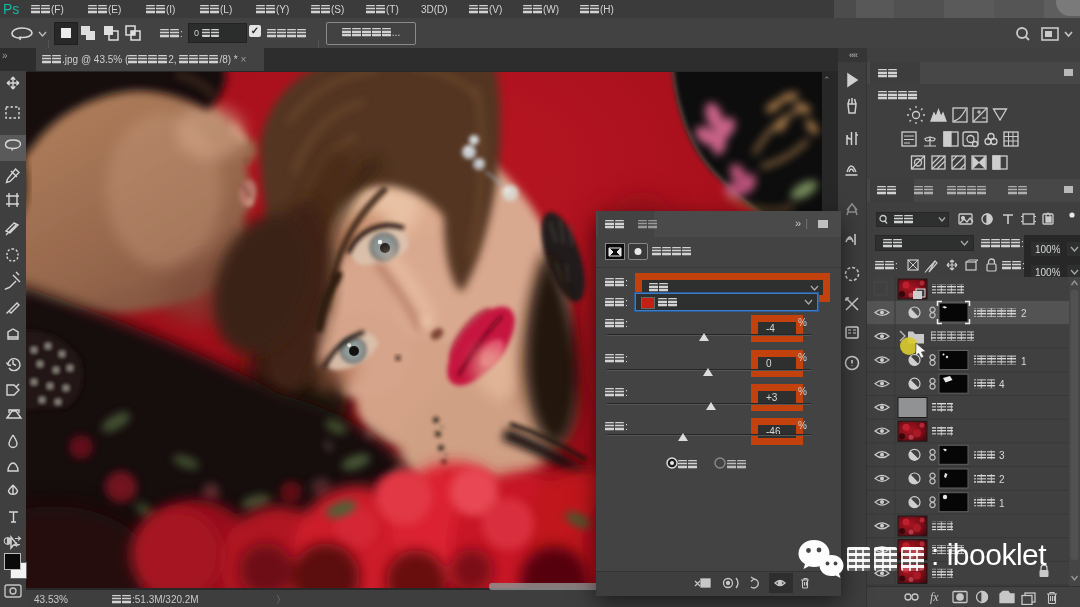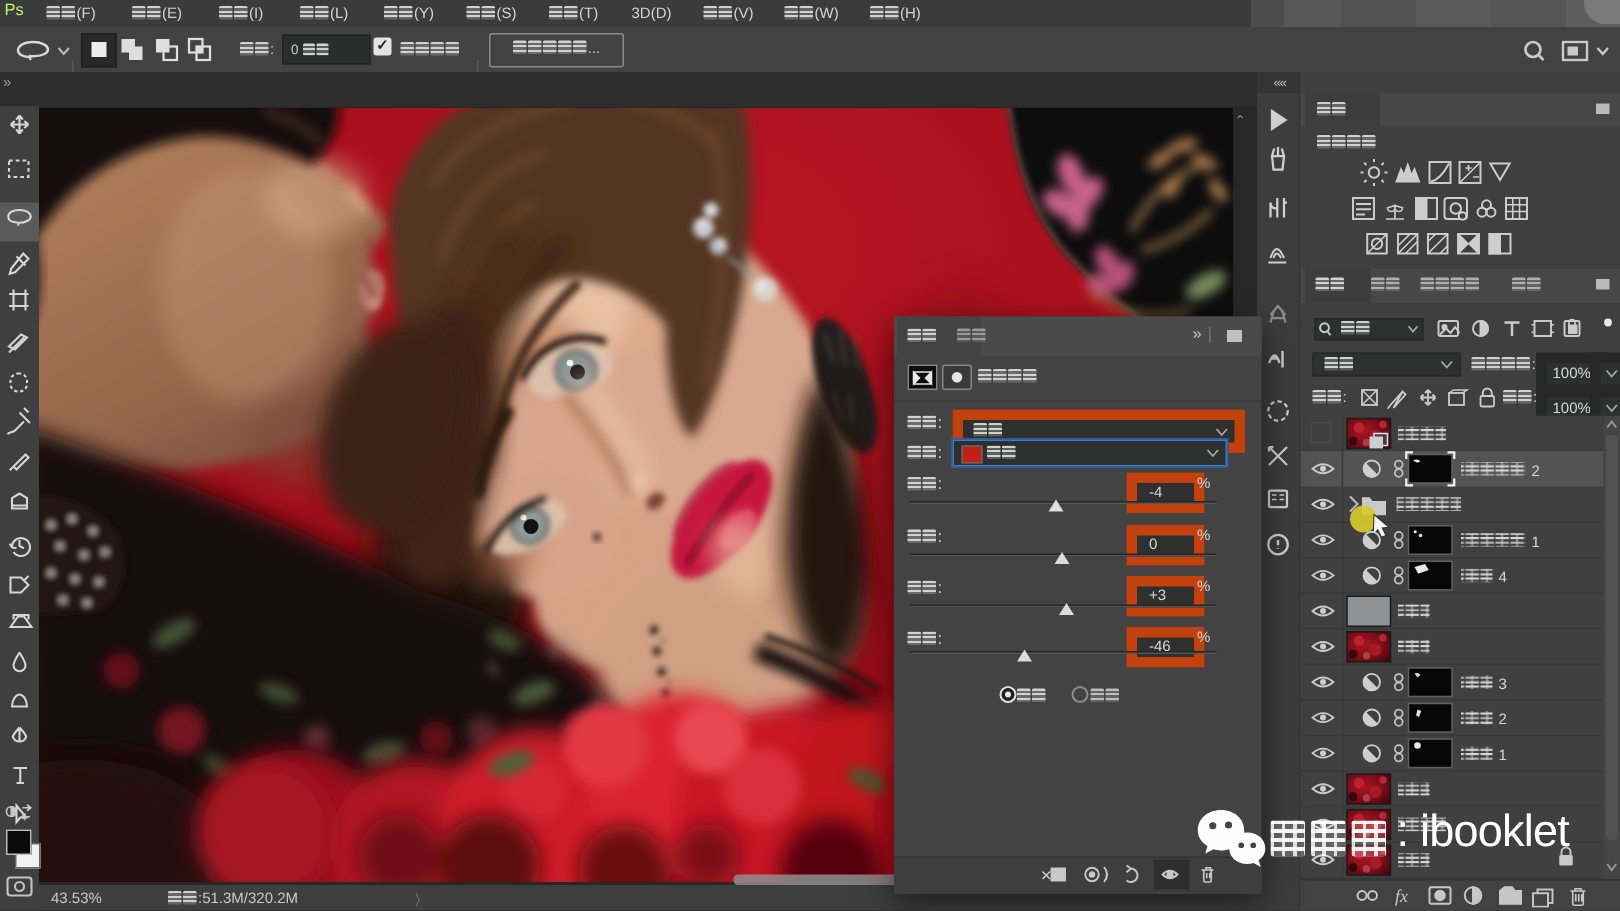--- a/index.html
+++ b/index.html
@@ -11,21 +11,21 @@
 b.zw{display:inline-block;width:23px;height:24px;margin-right:4px;border-radius:2px;vertical-align:top;
  background:repeating-linear-gradient(180deg,rgba(255,255,255,.95) 0 2.6px,rgba(255,255,255,.2) 2.6px 6px),
  repeating-linear-gradient(90deg,rgba(255,255,255,.8) 0 2.4px,rgba(255,255,255,0) 2.4px 7.5px)}
 .txt{color:#d4d4d4;font-size:10px;white-space:nowrap}
 
 #menubar{left:0;top:0;width:1080px;height:18px;background:#3b3b3b}
 #menubar .mi{position:absolute;top:4px;height:10px}
 #mbright{left:834px;top:0;width:246px;height:18px;
  background:linear-gradient(90deg,#4c4c4c 0 22px,#585858 22px 60px,#515151 60px 110px,#5a5a5a 110px 160px,#555 160px 210px,#5e5e5e 210px)}
 #mbblob{left:1056px;top:0;width:24px;height:16px;background:#7a7a7a;border-bottom-left-radius:14px}
-#pslogo{left:3px;top:1px;width:22px;height:16px;color:#bef264;font-weight:normal;font-size:11px;letter-spacing:0}
+#pslogo{left:3px;top:1px;width:22px;height:16px;color:#14b8a6;font-weight:normal;font-size:14px;letter-spacing:0}
 
 #optbar{left:0;top:18px;width:1080px;height:30px;background:#424242;border-bottom:1px solid #2a2a2a}
 .modebtn{position:absolute;top:5px;width:26px;height:20px}
 #feainp{position:absolute;left:188px;top:5px;width:52px;height:18px;background:#2b2d2d;border:1px solid #222;
  color:#ccc;font-size:9px;line-height:18px;padding-left:5px}
 #aabox{position:absolute;left:249px;top:7px;width:12px;height:12px;background:#e4e4e4;border-radius:2px;
  color:#222;font-size:10px;line-height:12px;text-align:center;font-weight:bold}
 #smbtn{position:absolute;left:326px;top:4px;width:88px;height:21px;border:1px solid #8a8a8a;border-radius:2px;
  text-align:center;line-height:20px}
 
@@ -99,20 +99,21 @@
  <svg class="abs" style="left:1014px;top:7px" width="60" height="18" viewBox="0 0 60 18">
   <circle cx="8" cy="8" r="5" fill="none" stroke="#c9c9c9" stroke-width="1.8"></circle>
       <line x1="11.5" y1="11.5" x2="15" y2="15" stroke="#c9c9c9" stroke-width="1.8"></line>
   <rect x="28" y="3" width="16" height="12" fill="none" stroke="#c9c9c9" stroke-width="1.6"></rect>
       <rect x="31" y="6" width="7" height="6" fill="#c9c9c9"></rect>
   <path d="M51 7 l3.5 4 l3.5 -4" fill="none" stroke="#c9c9c9" stroke-width="1.5"></path>
  </svg>
 </div>
 <div class="abs" id="tabbar">
  <div class="abs txt" style="left:2px;top:2px;color:#9a9a9a">»</div>
+ <div id="doctab"><b class="z"></b><b class="z"></b>.jpg @ 43.5% (<b class="z"></b><b class="z"></b><b class="z"></b><b class="z"></b>2, <b class="z"></b><b class="z"></b><b class="z"></b><b class="z"></b>/8) * <span style="color:#9a9a9a">×</span></div>
 </div>
 <div class="abs" id="toolbar">
  <svg class="abs" style="left:0;top:0" width="26" height="536" viewBox="0 0 26 536">
   <rect x="0" y="64" width="26" height="26" fill="#5a5a5a"></rect>
   <g stroke="#d6d6d6" fill="none" stroke-width="1.4">
    <path d="M13 6 v12 M7 12 h12 M13 6 l-2.2 2.8 M13 6 l2.2 2.8 M13 18 l-2.2 -2.8 M13 18 l2.2 -2.8 M7 12 l2.8 -2.2 M7 12 l2.8 2.2 M19 12 l-2.8 -2.2 M19 12 l-2.8 2.2"></path>
    <rect x="6" y="36" width="13" height="11" stroke-dasharray="2.5 2"></rect>
    <path d="M13 69 c-5 0 -7.5 2 -7.5 4.5 c0 2.3 2.5 3.8 6 3.8 c.8 0 1 .7 .5 2.2 M13 69 c4.5 0 7.5 1.8 7.5 4.3 c0 2.5 -3.5 4.2 -8 4.2"></path>
    <path d="M11 100 l6 6 M15.5 98 l3.5 3.5 l-9 9 l-3.5 1 l1 -3.5 z"></path>
    <path d="M9 122 v14 M6 125 h13 M17 122 v14 M6 133 h13"></path>

